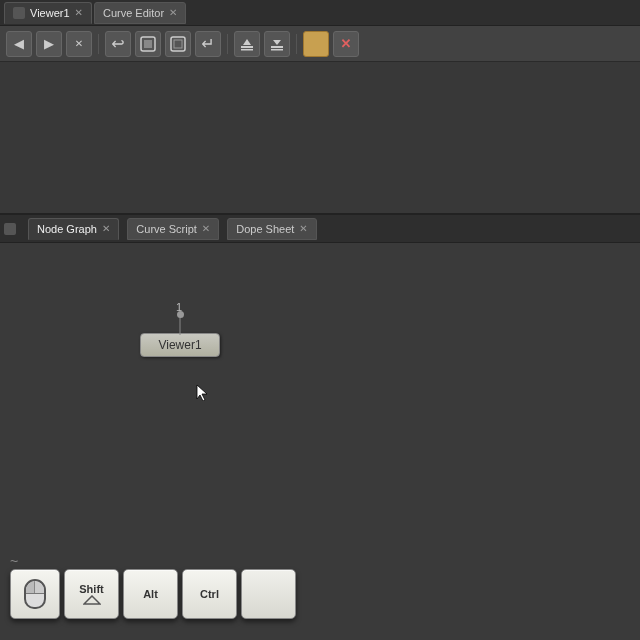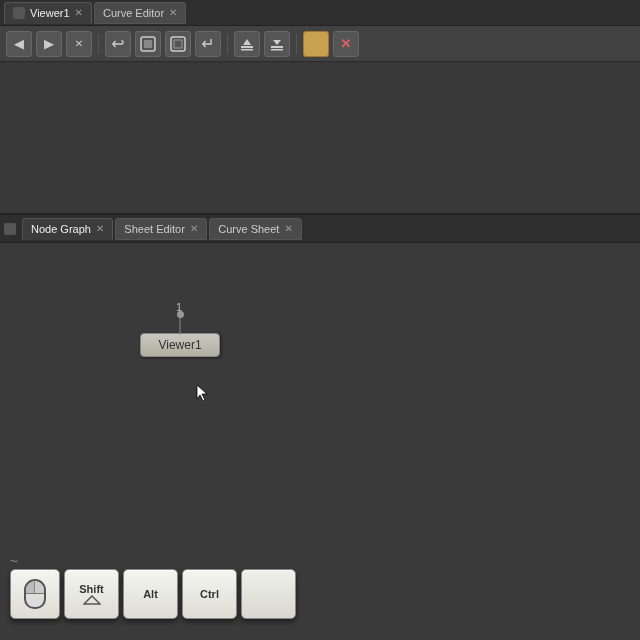--- a/index.html
+++ b/index.html
@@ -120,20 +120,21 @@
       flex-direction: column;
     }
 
     .tab-bar-bottom {
       display: flex;
       align-items: center;
       background: #2e2e2e;
       height: 28px;
       padding: 0 4px;
       border-bottom: 1px solid #222;
+      gap: 6px;
     }
 
     .panel-icon {
       width: 12px;
       height: 12px;
       background: #555;
       border-radius: 2px;
       margin-right: 6px;
       display: inline-block;
     }
@@ -357,25 +358,25 @@
 </div>
 
 <div class="bottom-panel">
   <div class="tab-bar-bottom">
     <span class="panel-icon"></span>
     <div class="tab active">
       <span>Node Graph</span>
       <span class="tab-close" style="margin-left:5px;">✕</span>
     </div>
     <div class="tab">
-      <span>Sheet Editor</span>
+      <span>Curve Script</span>
       <span class="tab-close" style="margin-left:5px;">✕</span>
     </div>
     <div class="tab">
-      <span>Curve Sheet</span>
+      <span>Dope Sheet</span>
       <span class="tab-close" style="margin-left:5px;">✕</span>
     </div>
   </div>
 
   <div class="node-graph-area">
 
     <div class="node-container">
       <div class="node-number">1</div>
       <div class="node-connector-line"></div>
       <div class="node-connector-dot"></div>

